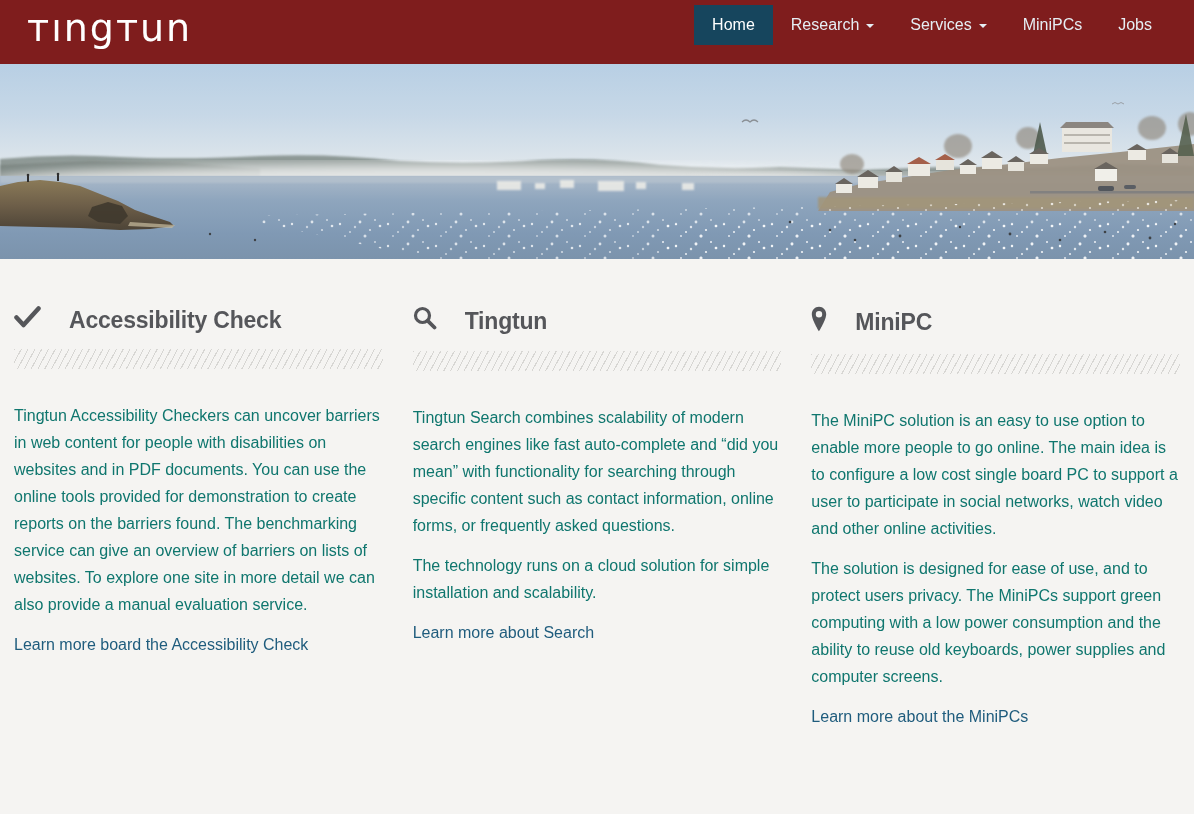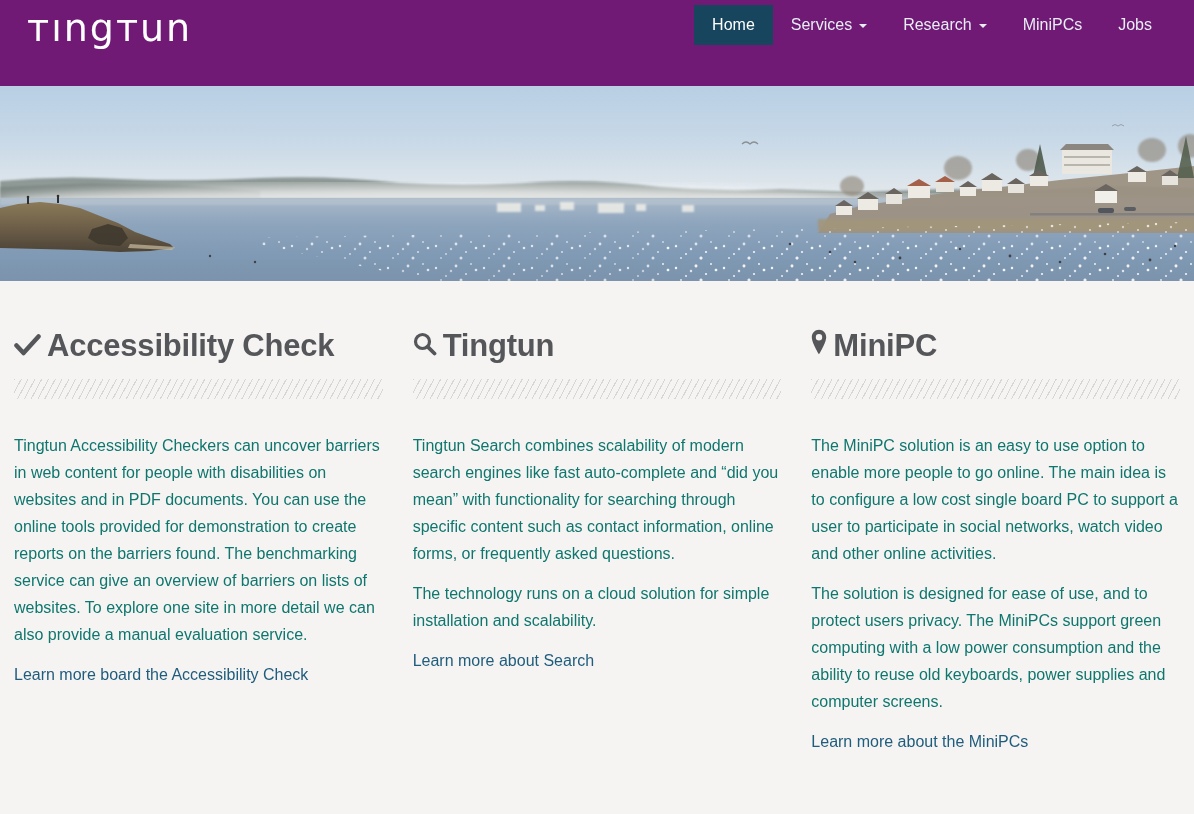--- a/index.html
+++ b/index.html
@@ -9,22 +9,22 @@
     font-family: "Liberation Sans", sans-serif;
     color: #5f6064;
     width: 1194px;
     height: 814px;
     overflow: hidden;
   }
 
   
   .header {
     position: relative;
-    height: 86px;
-    background: #701a75;
+    height: 64px;
+    background: #7f1d1d;
   }
   .logo {
     position: absolute;
     left: 27px;
     top: 8px;
     font-family: "DejaVu Sans", sans-serif;
     font-size: 38px;
     font-weight: 400;
     color: #ffffff;
     letter-spacing: 2px;
@@ -70,23 +70,23 @@
     max-width: 1180px;
     margin: 0 auto;
     padding: 0 7px;
     display: flex;
     gap: 30px;
   }
   .col { flex: 1; min-width: 0; }
   .col-title {
     display: flex;
     align-items: center;
-    gap: 6px;
+    gap: 28px;
     margin: 47px 0 15px;
-    font-size: 31px;
+    font-size: 23px;
     font-weight: 700;
     color: #55565a;
     letter-spacing: -0.2px;
   }
   .title-icon { flex: none; color: #55565a; }
   .hatch {
     height: 20px;
     margin: 0 0 33px;
     background: repeating-linear-gradient(118deg,
       #d7d6d3 0, #d7d6d3 1px, rgba(0,0,0,0) 1px, rgba(0,0,0,0) 6px);
@@ -109,25 +109,25 @@
 </head>
 <body>
 
 <div class="header">
   <div class="logo">тıngтun</div>
   <nav class="nav">
     <a class="nav-item active">
       <span>Home</span>
     </a>
     <a class="nav-item">
+      <span>Research</span>
+      <span class="caret"></span>
+    </a>
+    <a class="nav-item">
       <span>Services</span>
-      <span class="caret"></span>
-    </a>
-    <a class="nav-item">
-      <span>Research</span>
       <span class="caret"></span>
     </a>
     <a class="nav-item">
       <span>MiniPCs</span>
     </a>
     <a class="nav-item">
       <span>Jobs</span>
     </a>
   </nav>
 </div>

